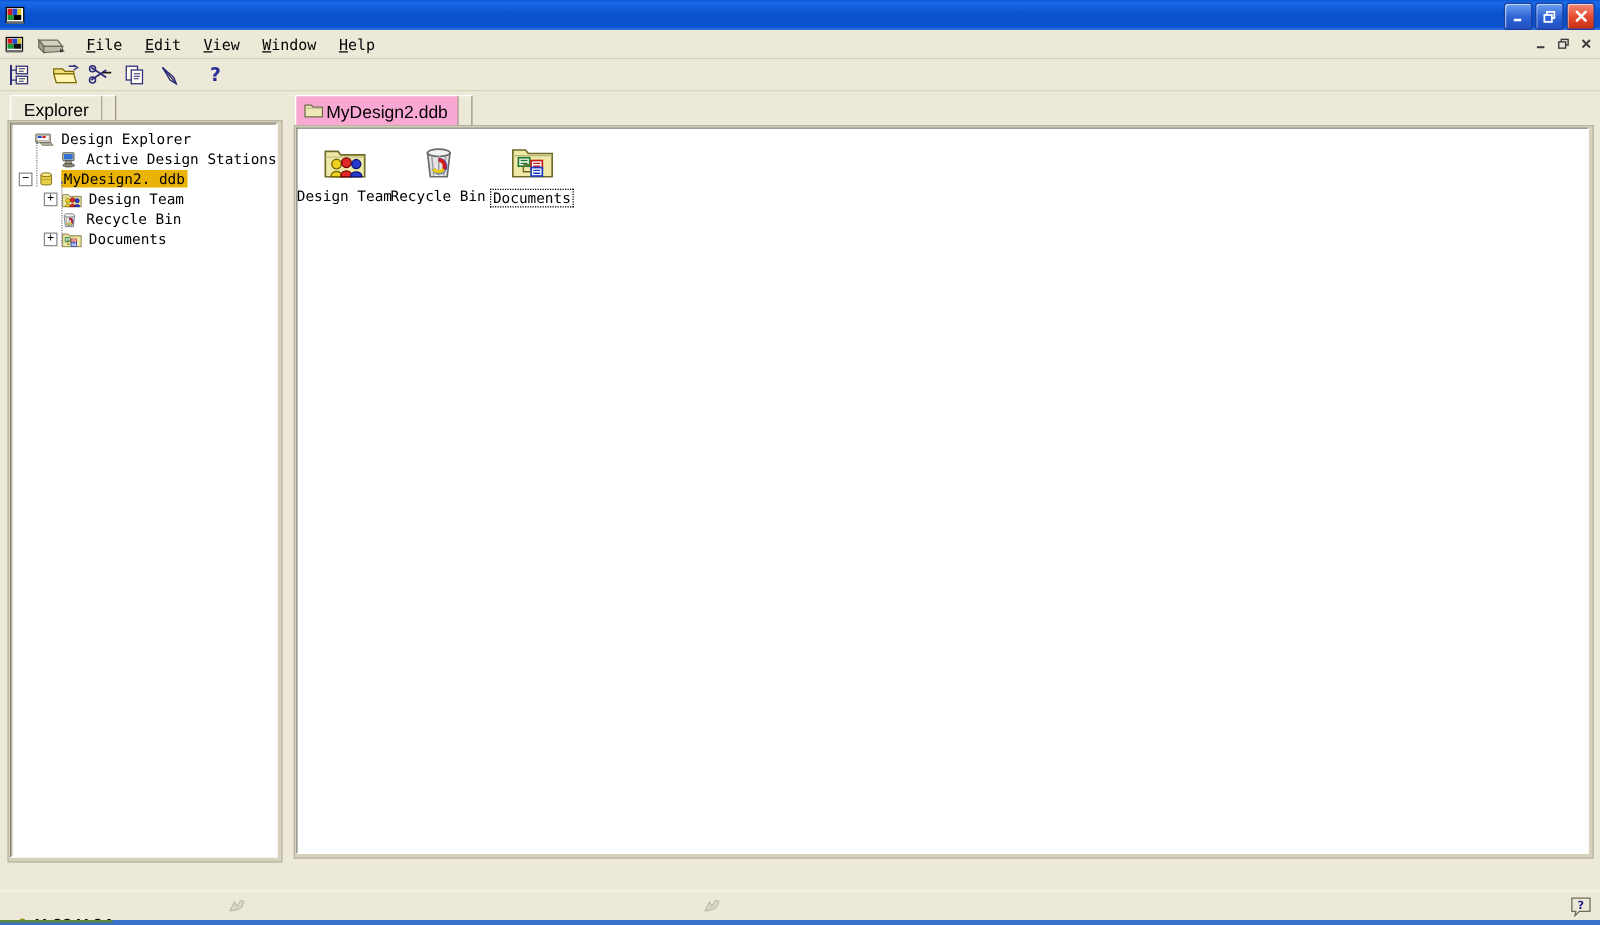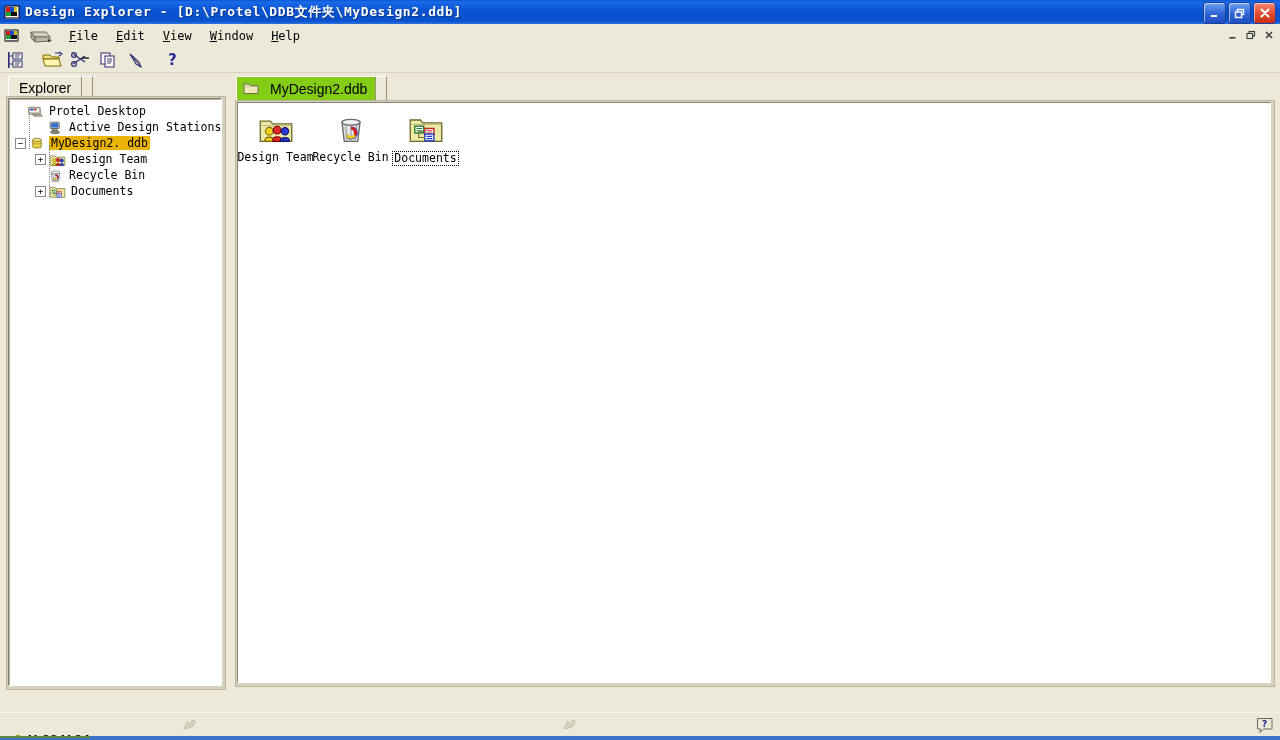--- a/index.html
+++ b/index.html
@@ -111,23 +111,23 @@
   .ticon{width:17px;height:15px;margin-right:3px;flex:0 0 auto;position:relative;}
   .dots{position:absolute;border-left:1px dotted #808080;}
 
   
   #doc-panel{
     position:absolute;left:232px;top:76px;width:1046px;height:634px;
     background:#ece9d8;
   }
   #doc-tabrow{position:absolute;left:4px;top:0;height:24px;display:flex;align-items:flex-end;}
   #doc-tab{
-    height:23px;padding:0 8px 0 6px;background:#84cc16;
+    height:23px;padding:0 8px 0 6px;background:#f9a8d4;
     border-left:1px solid #fff;border-top:1px solid #fff;border-right:1px solid #9a9478;
-    display:flex;align-items:center;gap:11px;
+    display:flex;align-items:center;gap:2px;
     font-family:"Liberation Sans",sans-serif;font-size:14px;color:#000;
   }
   #doc-tabspacer{height:23px;width:10px;border-right:1px solid #9a9478;border-top:1px solid #fff;background:#ece9d8;}
   #doc-client-outer{
     position:absolute;left:3px;top:24px;width:1038px;height:585px;
     border:1px solid #b9b49c;background:#d6d2bd;
   }
   #doc-client{
     position:absolute;left:5px;top:26px;width:1032px;height:579px;
     background:#ffffff;
@@ -173,21 +173,20 @@
     <svg width="16" height="16" viewBox="0 0 16 16">
       <rect x="1" y="2" width="14" height="12" fill="#ffffff" stroke="#000" stroke-width="1"></rect>
       <rect x="2" y="3" width="4" height="5" fill="#d41a1a"></rect>
       <rect x="6" y="3" width="4" height="5" fill="#1a46d4"></rect>
       <rect x="10" y="3" width="3" height="5" fill="#d4c21a"></rect>
       <rect x="2" y="8" width="5" height="4" fill="#1a9b35"></rect>
       <rect x="7" y="8" width="6" height="4" fill="#000000"></rect>
       <rect x="1" y="13" width="14" height="2" fill="#6b6b6b"></rect>
     </svg>
   </span>
-  <span class="title">Design Explorer - [D:\Protel\DDB文件夹\MyDesign2.ddb]</span>
   <span id="win-buttons">
     <span class="wbtn min">
       <svg width="11" height="11" viewBox="0 0 11 11">
           <rect x="2" y="7" width="6" height="2" fill="#fff"></rect>
         </svg>
     </span>
     <span class="wbtn max">
       <svg width="11" height="11" viewBox="0 0 11 11">
         <rect x="3.5" y="1.5" width="6" height="5" fill="none" stroke="#fff" stroke-width="1.4"></rect>
         <rect x="1.5" y="4" width="6" height="5.5" fill="#2e63d6" stroke="#fff" stroke-width="1.4"></rect>
@@ -307,21 +306,21 @@
           <span class="expander blank"></span>
           <span class="ticon">
             <svg width="17" height="15" viewBox="0 0 32 28" style="display:block">
               <rect x="3" y="6" width="22" height="13" rx="1" fill="#d9d5c2" stroke="#5a5748" stroke-width="1.2"></rect>
                 <rect x="5" y="8" width="18" height="8" fill="#ffffff" stroke="#8c8876" stroke-width="0.8"></rect>
                 <rect x="6" y="9" width="6" height="3" fill="#1a46d4"></rect>
               <rect x="13" y="9" width="5" height="3" fill="#d41a1a"></rect>
                 <path d="M10 19 L26 19 L29 23 L13 23 Z" fill="#b8b4a0" stroke="#5a5748" stroke-width="1"></path>
             </svg>
           </span>
-          <span class="tlabel">Protel Desktop</span>
+          <span class="tlabel">Design Explorer</span>
         </div>
         <div class="trow" style="padding-left: 26px;">
           <span class="expander blank"></span>
           <span class="ticon">
             <svg width="17" height="15" viewBox="0 0 32 28" style="display:block">
               <rect x="6" y="4" width="17" height="12" rx="1" fill="#c9c5b2" stroke="#3a3830" stroke-width="1.2"></rect>
                 <rect x="8" y="6" width="13" height="8" fill="#2e6fd6"></rect>
                 <path d="M11 16 L18 16 L20 21 L9 21 Z" fill="#a9a592" stroke="#3a3830" stroke-width="1"></path>
                 <ellipse cx="15" cy="23" rx="9" ry="2.6" fill="#8f8b78" stroke="#3a3830" stroke-width="1"></ellipse>
             </svg>

